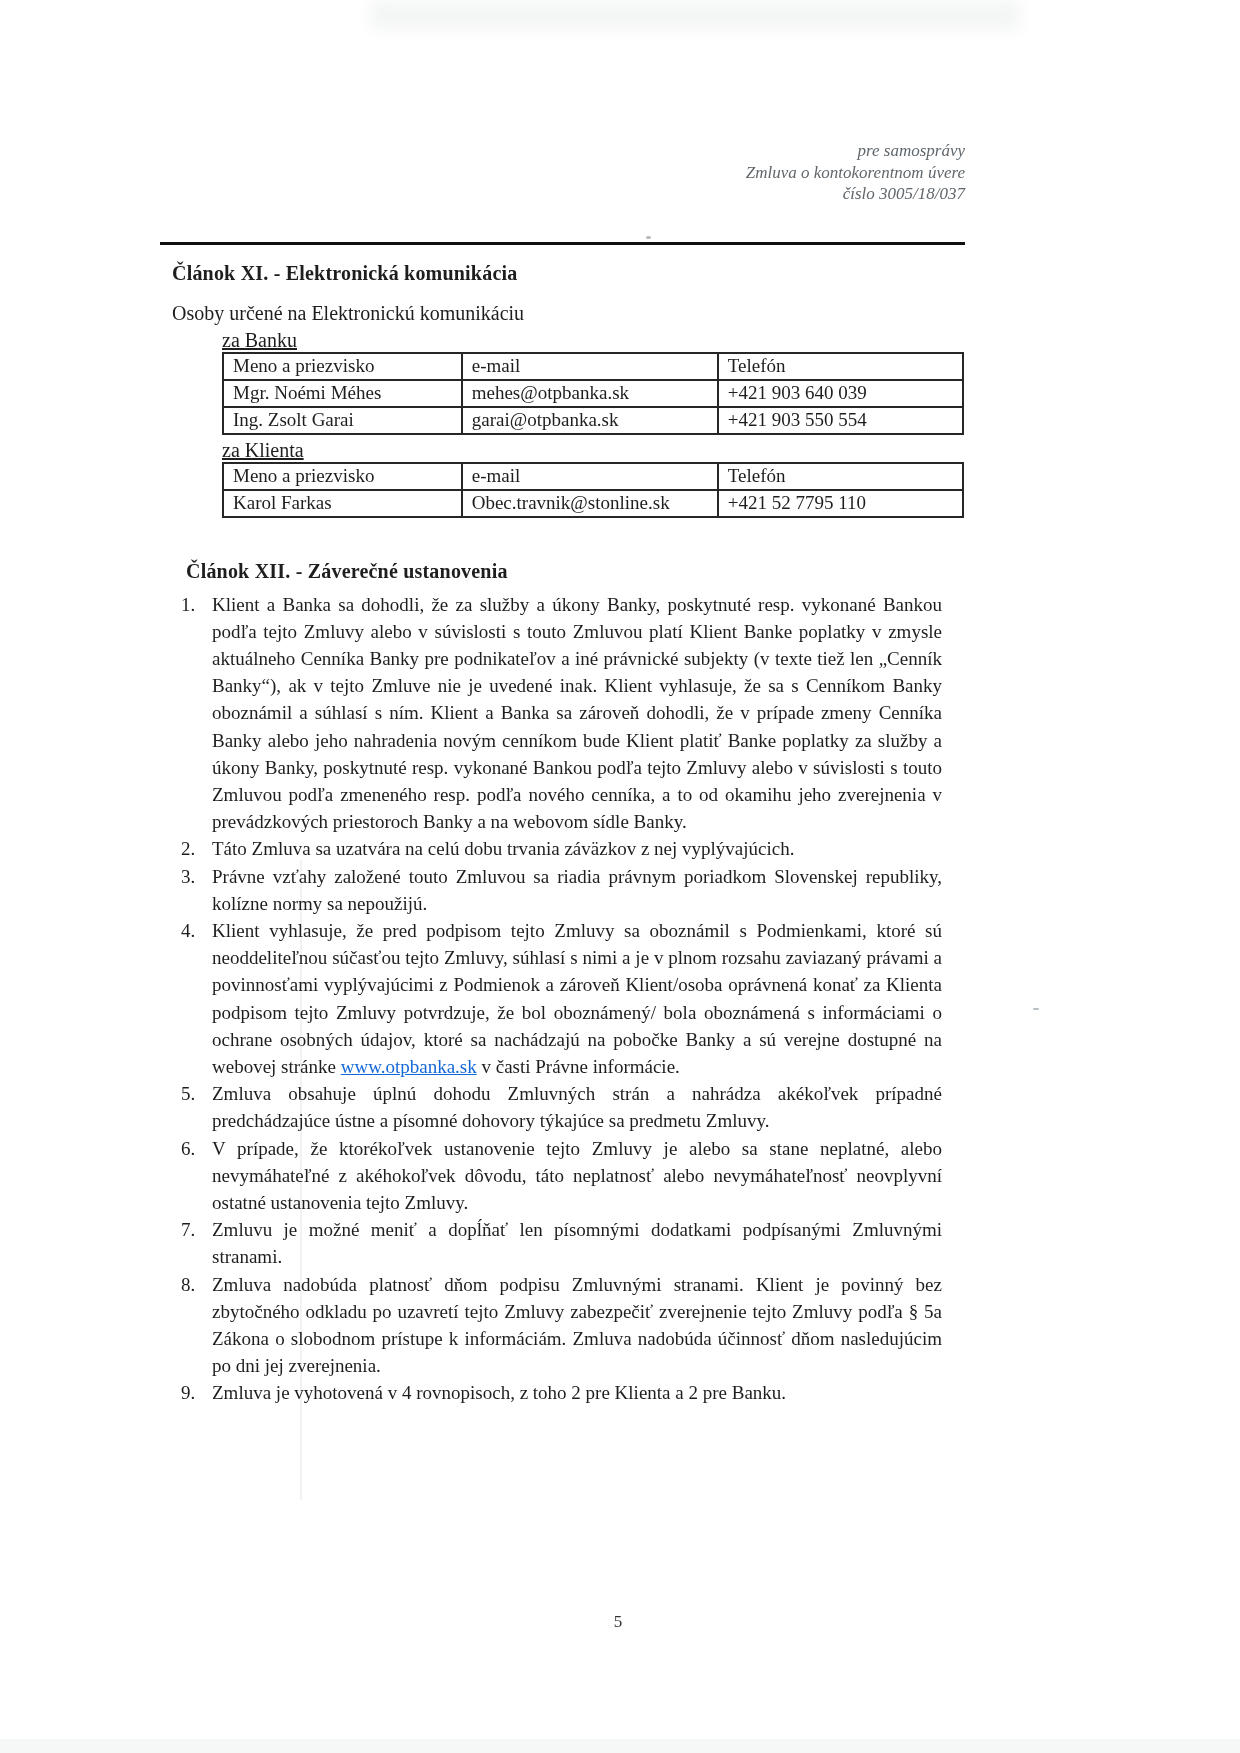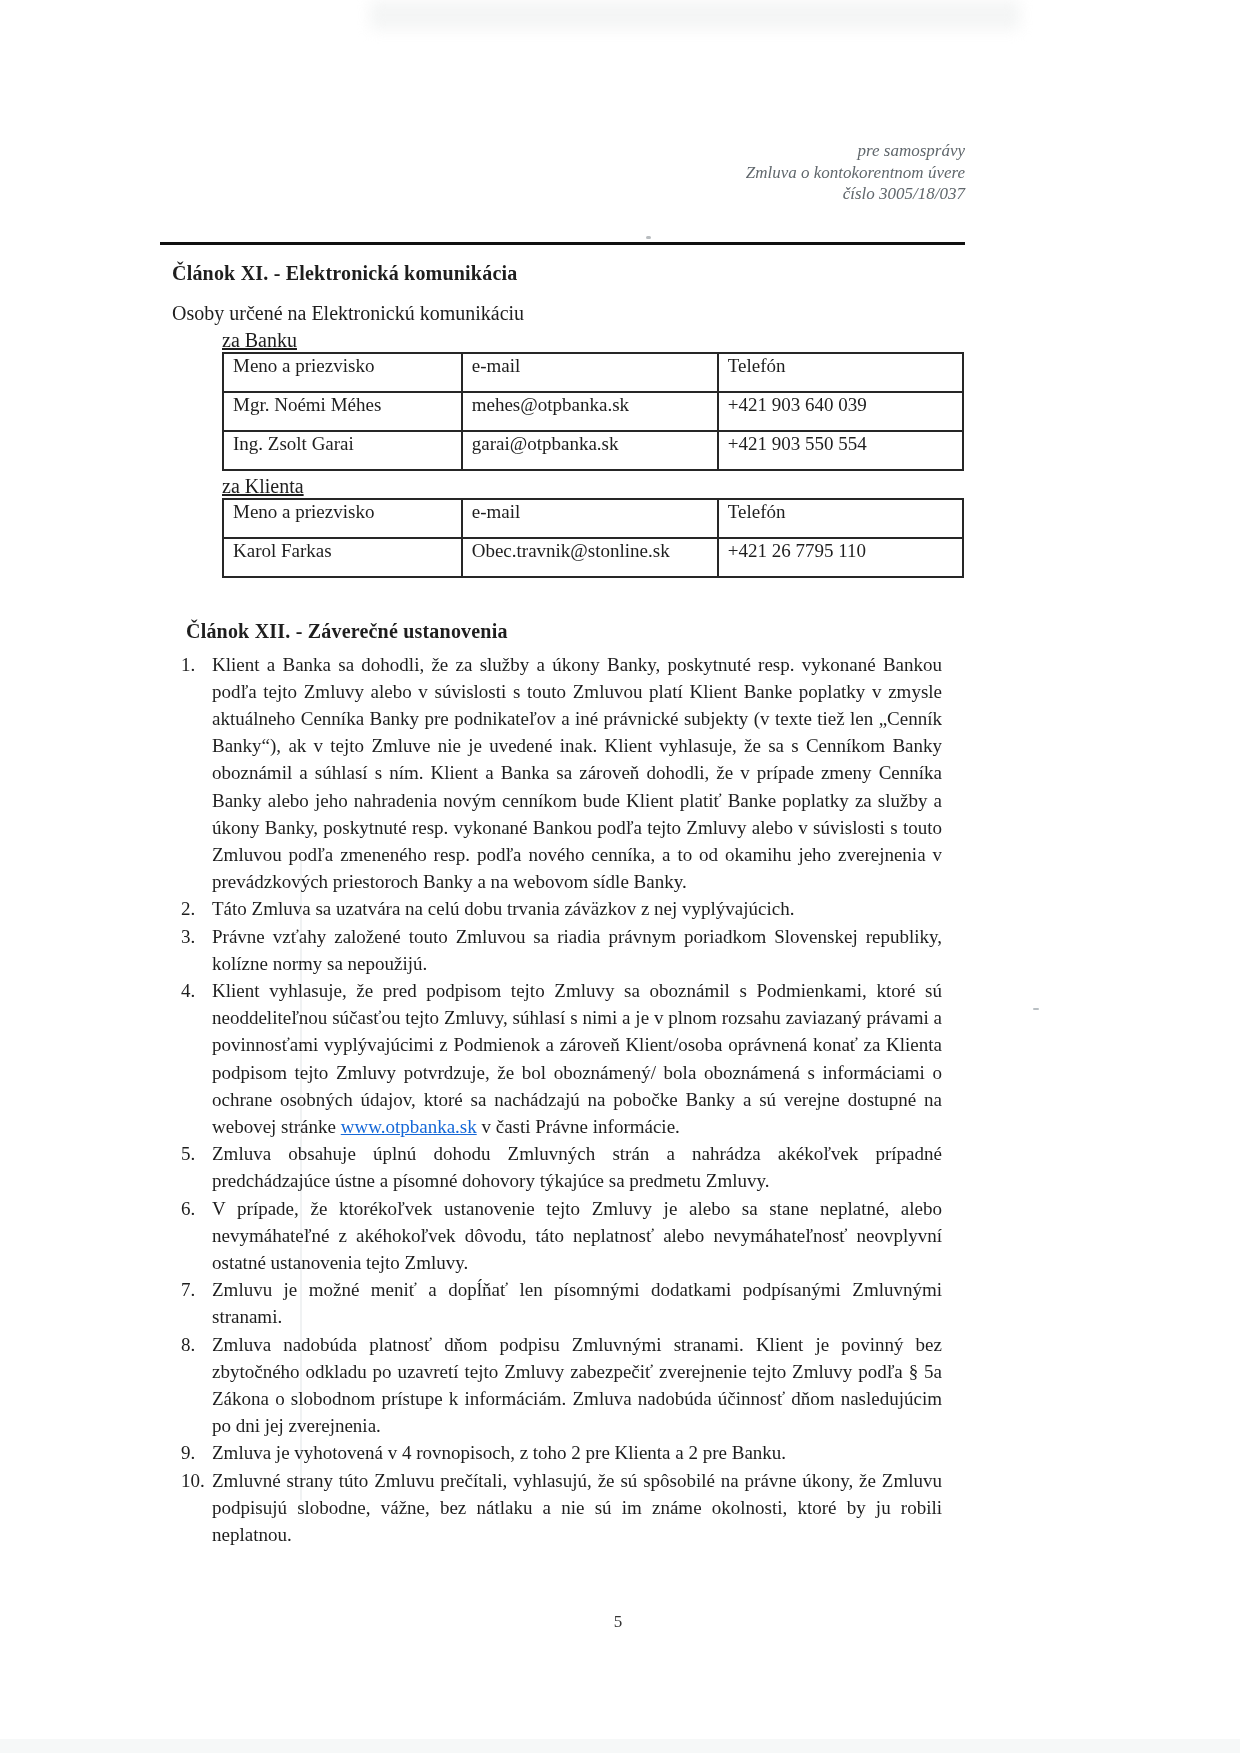--- a/index.html
+++ b/index.html
@@ -25,21 +25,21 @@
 
   .hdr { text-align: right; font-style: italic; color: #60676c; font-size: 17px; line-height: 21.5px; }
 
   .rule { margin-top: 37px; height: 3px; background: #101010; width: 100%; }
 
   .h-art { font-size: 20px; font-weight: bold; margin-top: 17px; margin-left: 12px; letter-spacing: .2px; }
   .sub { font-size: 20px; margin-left: 12px; margin-top: 17px; }
   .tbl-label { font-size: 20px; margin-left: 62px; margin-top: 4px; text-decoration: underline; }
 
   table.ctable { border-collapse: collapse; margin-left: 62px; width: 742px; table-layout: fixed; }
-  table.ctable td { border: 2px solid #262626; font-size: 19px; padding: 1px 2px 14px 9px; height: 27px;
+  table.ctable td { border: 2px solid #262626; font-size: 19px; padding: 1px 2px 2px 9px; height: 27px;
     white-space: nowrap; overflow: hidden; }
   td.c1 { width: 220px; } td.c2 { width: 236px; } td.c3 { width: 226px; }
 
   .h-art2 { font-size: 20px; font-weight: bold; margin-top: 42px; margin-left: 26px; letter-spacing: .2px; }
 
   .list { margin-top: 8px; }
   .li { display: flex; align-items: flex-start; }
   .li .num { width: 52px; flex: 0 0 52px; font-size: 19px; line-height: 27.2px; padding-left: 21px; }
   .li .txt { width: 730px; font-size: 19px; line-height: 27.2px; text-align: justify; }
   .link { color: #1568d8; text-decoration: underline; }
@@ -93,21 +93,21 @@
   <table class="ctable">
     <tbody>
         <tr>
       <td class="c1">Meno a priezvisko</td>
       <td class="c2">e-mail</td>
       <td class="c3">Telefón</td>
     </tr>
     <tr>
       <td class="c1">Karol Farkas</td>
       <td class="c2">Obec.travnik@stonline.sk</td>
-      <td class="c3">+421 26 7795 110</td>
+      <td class="c3">+421 52 7795 110</td>
     </tr>
   </tbody>
     </table>
 
   <div class="h-art2">Článok XII. - Záverečné ustanovenia</div>
 
   <div class="list">
 
     <div class="li">
       <span class="num">1.</span>
@@ -147,21 +147,17 @@
     <div class="li">
       <span class="num">8.</span>
       <p class="txt">Zmluva nadobúda platnosť dňom podpisu Zmluvnými stranami. Klient je povinný bez zbytočného odkladu po uzavretí tejto Zmluvy zabezpečiť zverejnenie tejto Zmluvy podľa § 5a Zákona o slobodnom prístupe k informáciám. Zmluva nadobúda účinnosť dňom nasledujúcim po dni jej zverejnenia.</p>
     </div>
 
     <div class="li">
       <span class="num">9.</span>
       <p class="txt">Zmluva je vyhotovená v 4 rovnopisoch, z toho 2 pre Klienta a 2 pre Banku.</p>
     </div>
 
-    <div class="li">
-      <span class="num">10.</span>
-      <p class="txt">Zmluvné strany túto Zmluvu prečítali, vyhlasujú, že sú spôsobilé na právne úkony, že Zmluvu podpisujú slobodne, vážne, bez nátlaku a nie sú im známe okolnosti, ktoré by ju robili neplatnou.</p>
-    </div>
 
   </div>
 </div>
 
 <div class="pageno">5</div>
 
 </body></html>

